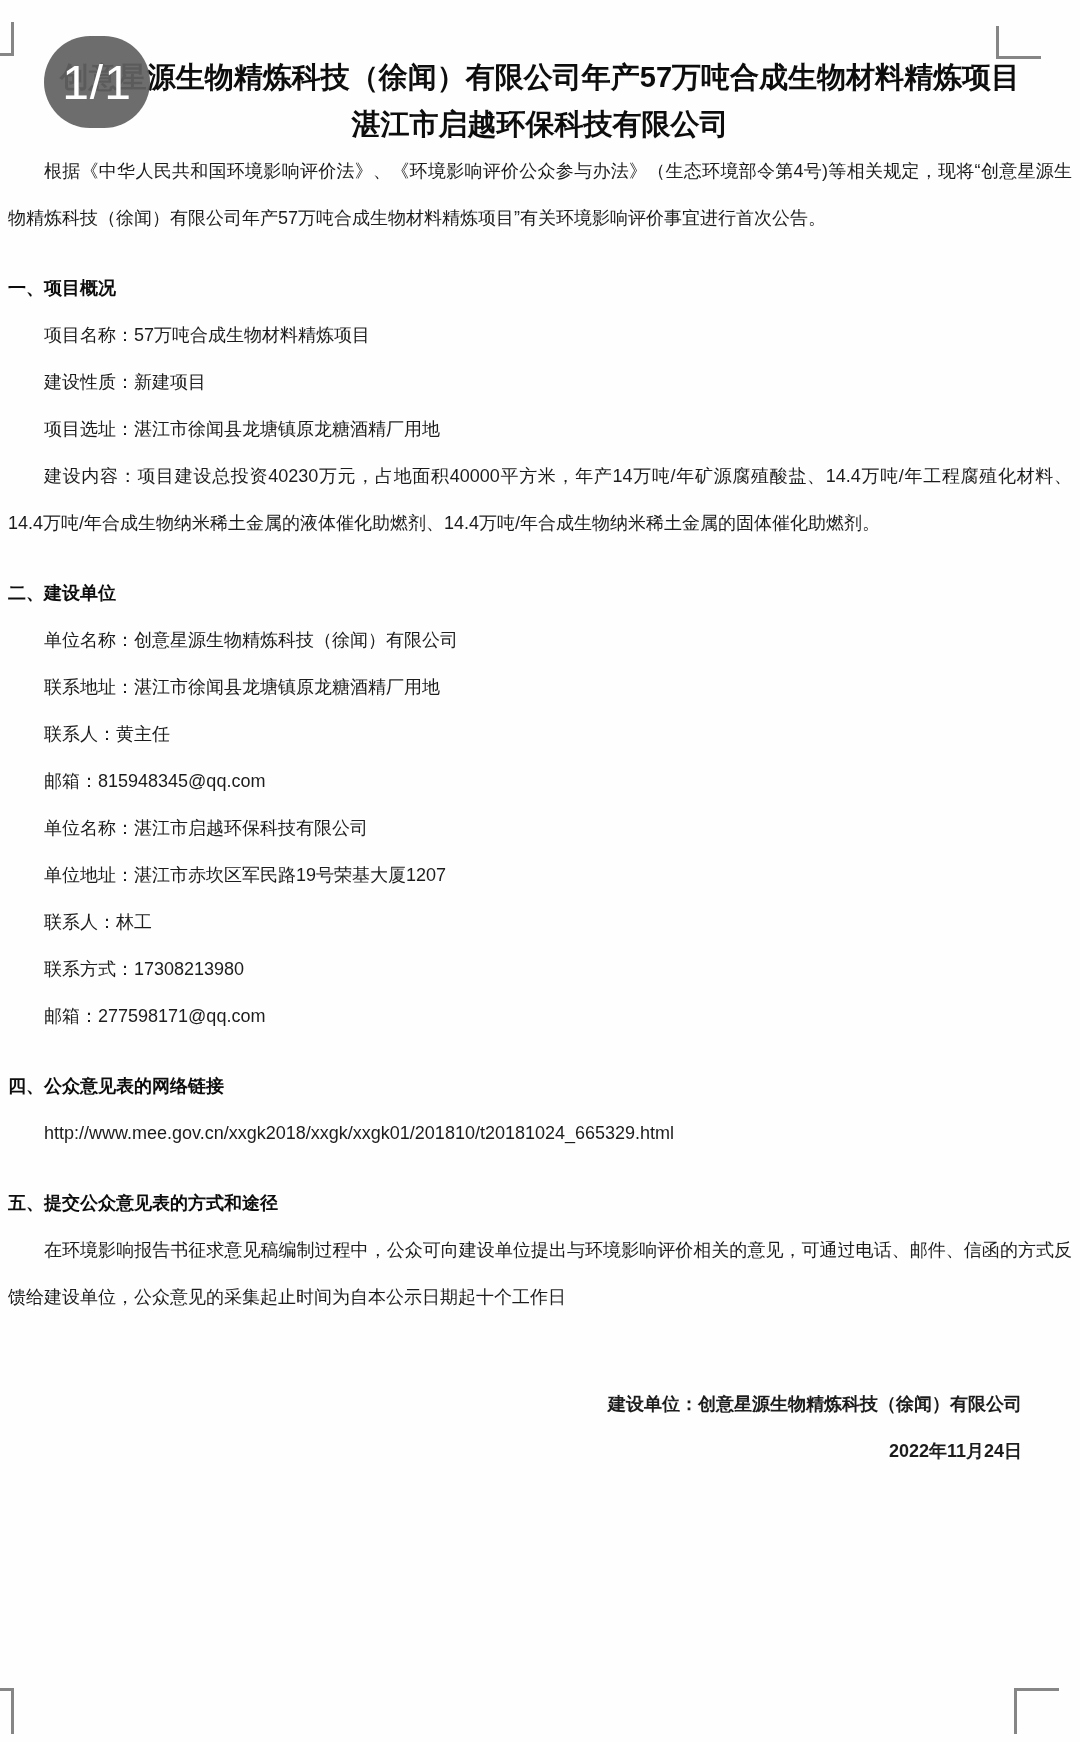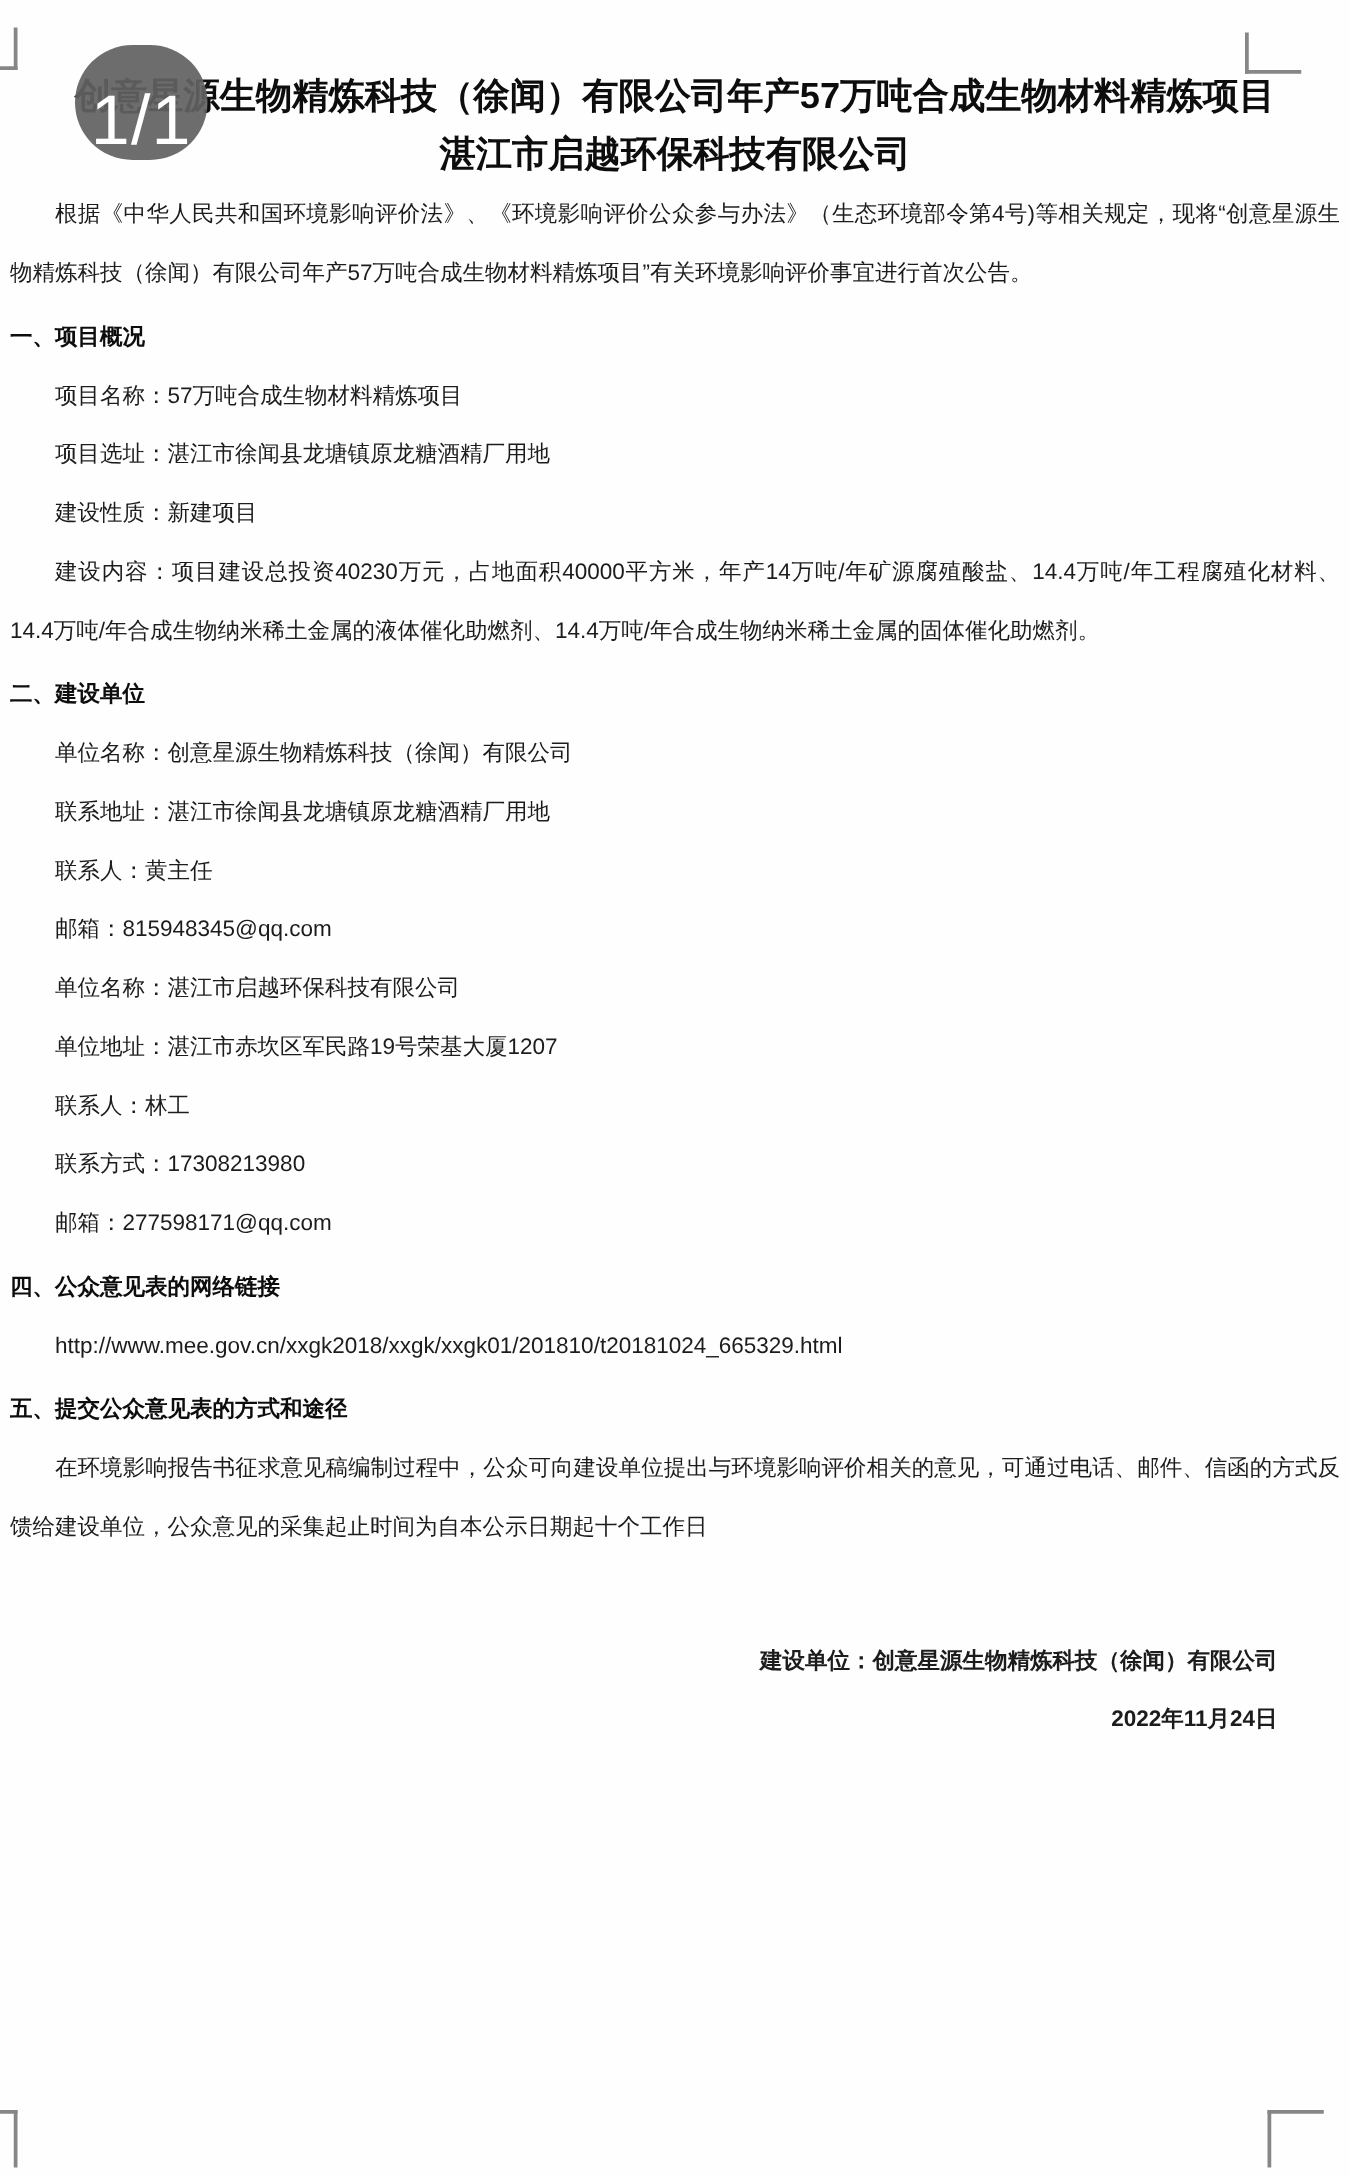--- a/index.html
+++ b/index.html
@@ -28,40 +28,40 @@
   p{
     margin:0;
     font-size:18px;
     line-height:47px;
     text-align:justify;
   }
   .indent{ text-indent:2em; }
   .sec-heading{
     font-weight:700;
     color:#0d0d0d;
-    margin-top:4px;
+    margin-top:23px;
     text-align:left;
   }
   .footer{
     margin-top:60px;
     text-align:right;
     padding-right:50px;
     font-weight:bold;
   }
   .footer p{ text-align:right; }
   
   .page-badge{
     position:absolute;
-    left:60px;top:36px;
+    left:44px;top:36px;
     width:106px;height:92px;
     background:rgba(98,98,98,0.93);
     border-radius:52px;
-    display:flex;align-items:flex-end;justify-content:center;
+    display:flex;align-items:center;justify-content:center;
     color:#ffffff;
-    font-size:56px;
+    font-size:48px;
     letter-spacing:1px;
   }
   
   .corner{ position:absolute; }
   .corner-tl{ left:0; top:22px; width:11px; height:31px;
     border-right:3px solid #868686; border-bottom:3px solid #868686; }
   .corner-tr{ left:996px; top:26px; width:42px; height:30px;
     border-left:3px solid #868686; border-bottom:3px solid #868686; }
   .corner-bl{ left:0; top:1688px; width:11px; height:43px;
     border-right:3px solid #868686; border-top:3px solid #868686; }
@@ -76,22 +76,22 @@
   <div class="doc-title">
     <div>创意星源生物精炼科技（徐闻）有限公司年产57万吨合成生物材料精炼项目</div>
     <div>湛江市启越环保科技有限公司</div>
   </div>
 
   <p class="indent">根据《中华人民共和国环境影响评价法》、《环境影响评价公众参与办法》（生态环境部令第4号)等相关规定，现将“创意星源生物精炼科技（徐闻）有限公司年产57万吨合成生物材料精炼项目”有关环境影响评价事宜进行首次公告。</p>
 
   <div>
     <p class="sec-heading">一、项目概况</p>
     <p class="indent">项目名称：57万吨合成生物材料精炼项目</p>
+    <p class="indent">建设性质：新建项目</p>
     <p class="indent">项目选址：湛江市徐闻县龙塘镇原龙糖酒精厂用地</p>
-    <p class="indent">建设性质：新建项目</p>
     <p class="indent">建设内容：项目建设总投资40230万元，占地面积40000平方米，年产14万吨/年矿源腐殖酸盐、14.4万吨/年工程腐殖化材料、14.4万吨/年合成生物纳米稀土金属的液体催化助燃剂、14.4万吨/年合成生物纳米稀土金属的固体催化助燃剂。</p>
   </div>
 
   <div>
     <p class="sec-heading">二、建设单位</p>
     <p class="indent">单位名称：创意星源生物精炼科技（徐闻）有限公司</p>
     <p class="indent">联系地址：湛江市徐闻县龙塘镇原龙糖酒精厂用地</p>
     <p class="indent">联系人：黄主任</p>
     <p class="indent">邮箱：815948345@qq.com</p>
   </div>

